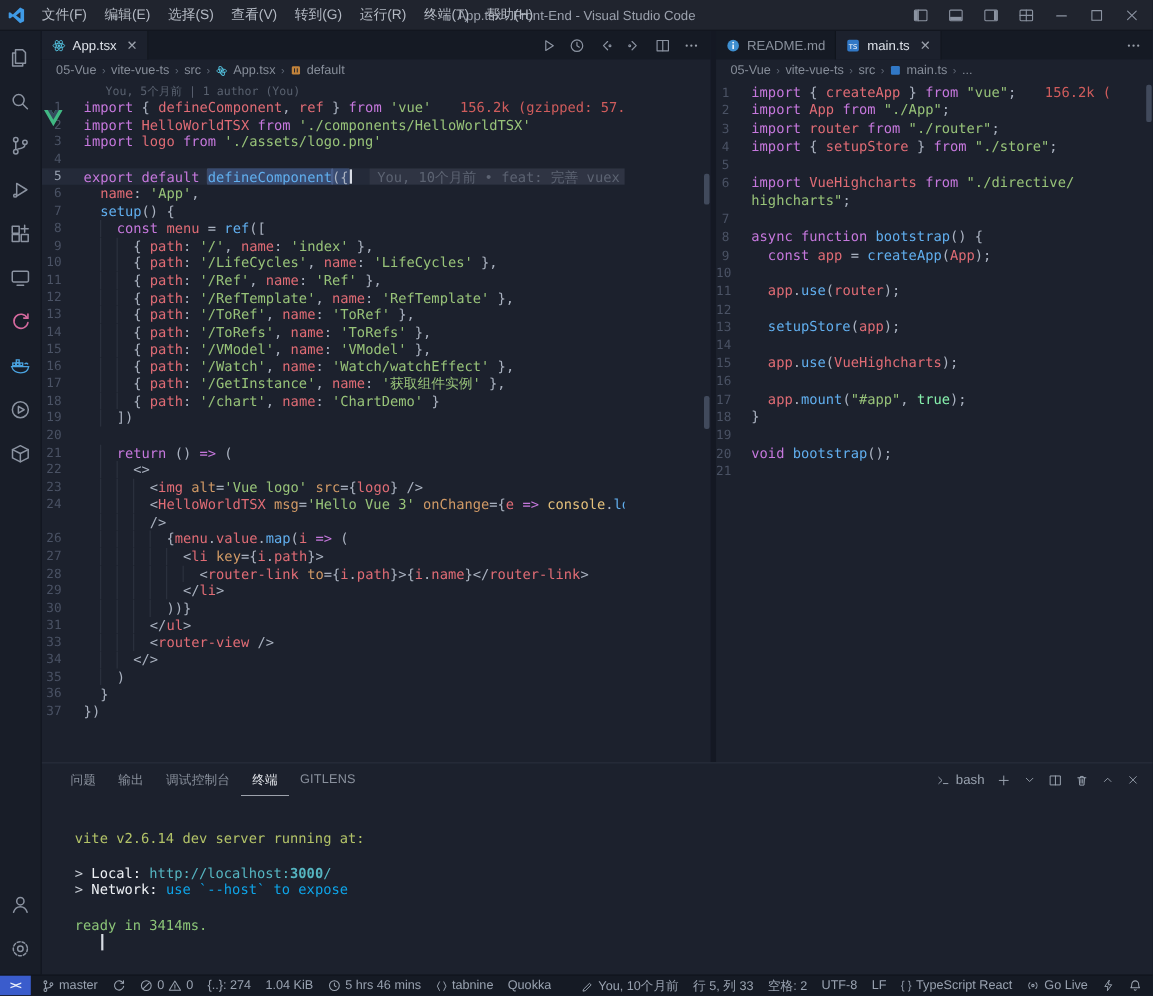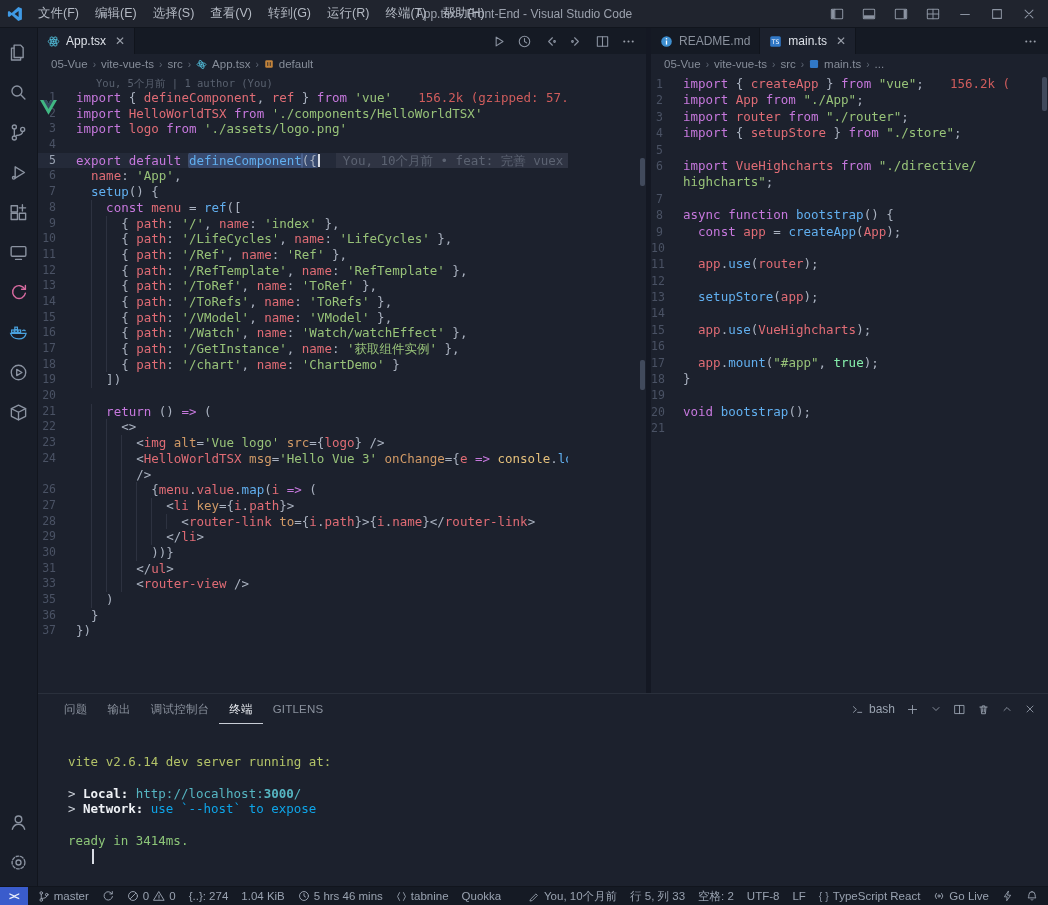--- a/index.html
+++ b/index.html
@@ -54,21 +54,21 @@
 .blame{color:#5c6372;background:rgba(255,255,255,.05);padding:0 7px;margin-left:16px}
 .code-r .code{font:12.5px/16.4px "DejaVu Sans Mono",monospace}
 .code-r .cl{height:16.4px}
 .code-r .ln{width:32px;padding-right:20px}
 .code-r .codelens{padding-left:52px}
 
 .tk-k{color:#c678dd}.tk-s{color:#98c379}.tk-f{color:#61afef}.tk-v{color:#e06c75}
 .tk-t{color:#e5c07b}.tk-n{color:#86efac}.tk-p{color:#aab2c0}.tk-a{color:#d19a66}.tk-g{color:#e06c75}
 .tk-sel{background:rgba(90,125,195,.40);outline:1px solid rgba(130,165,235,.28);border-radius:2px}
 
-.tk-tl{color:#b3c368}.tk-td{color:#c8cdd5}.tk-tb{color:#eef1f5;font-weight:bold}
+.tk-tl{color:#b3c368}.tk-td{color:#c8cdd5}.tk-tb{color:#eef1f5;font-weight:normal}
 .tk-tc{color:#56b6c2}.tk-tcb{color:#56b6c2;font-weight:bold}.tk-tm{color:#0ea5e9}.tk-tg{color:#8cc578}
 
 .minimap{flex:none;padding:5px 3px 0 6px}
 .minimap-l{width:78px}
 .minimap-r{width:40px}
 .mm-l{height:3px;line-height:0;white-space:nowrap;overflow:hidden}
 .ovr{position:absolute;width:5px;border-radius:2px;background:#414a5c}
 .vue-badge{position:absolute;left:2px;top:26px}
 
 
@@ -446,20 +446,24 @@
                     <span class="ln">30</span>
                     <span class="cd"><i class="ig" style="left: 2ch;"></i><i class="ig" style="left: 4ch;"></i><i class="ig" style="left: 6ch;"></i><i class="ig" style="left: 8ch;"></i><span class="tk-p">          ))}</span></span>
                   </div>
                   <div class="cl">
                     <span class="ln">31</span>
                     <span class="cd"><i class="ig" style="left: 2ch;"></i><i class="ig" style="left: 4ch;"></i><i class="ig" style="left: 6ch;"></i><span class="tk-p">        &lt;/</span><span class="tk-g">ul</span><span class="tk-p">&gt;</span></span>
                   </div>
                   <div class="cl">
                     <span class="ln">33</span>
                     <span class="cd"><i class="ig" style="left: 2ch;"></i><i class="ig" style="left: 4ch;"></i><i class="ig" style="left: 6ch;"></i><span class="tk-p">        &lt;</span><span class="tk-g">router-view</span><span class="tk-p"> /&gt;</span></span>
+                  </div>
+                  <div class="cl">
+                    <span class="ln">34</span>
+                    <span class="cd"><i class="ig" style="left: 2ch;"></i><i class="ig" style="left: 4ch;"></i><span class="tk-p">      &lt;/&gt;</span></span>
                   </div>
                   <div class="cl">
                     <span class="ln">35</span>
                     <span class="cd"><i class="ig" style="left: 2ch;"></i><span class="tk-p">    )</span></span>
                   </div>
                   <div class="cl">
                     <span class="ln">36</span>
                     <span class="cd"><span class="tk-p">  }</span></span>
                   </div>
                   <div class="cl">

